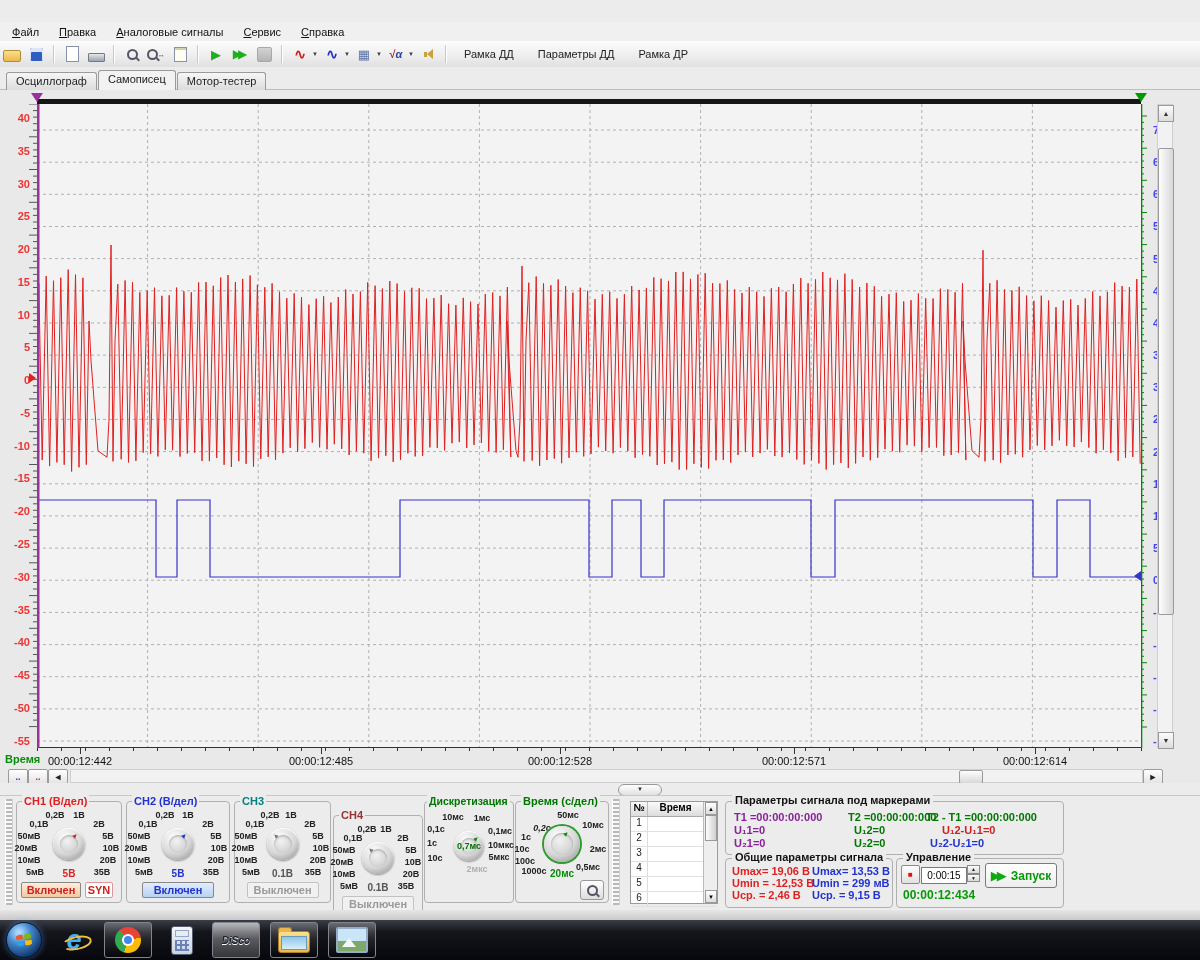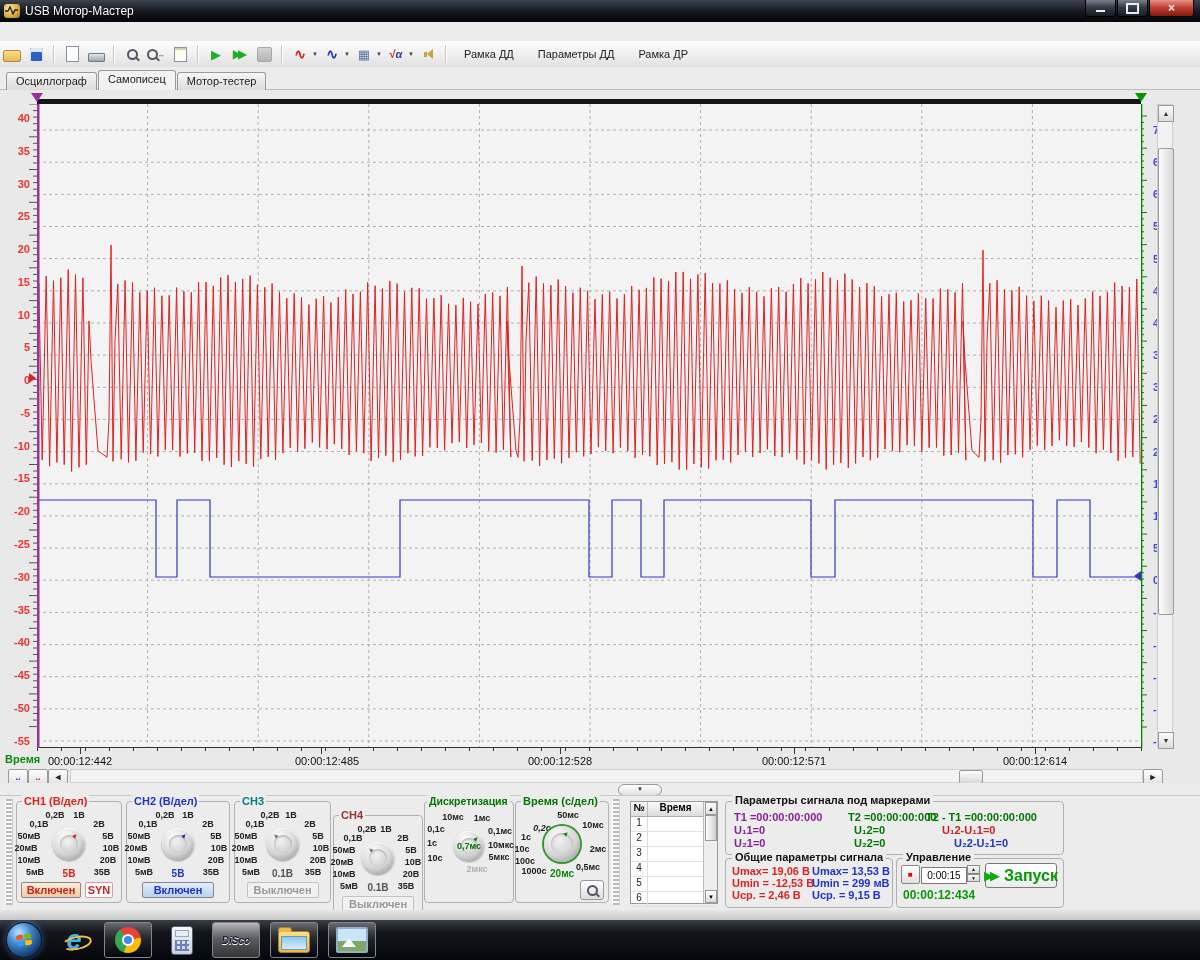--- a/index.html
+++ b/index.html
@@ -126,21 +126,21 @@
   .sum-b{color:#2233cc;}
   .stop-btn{position:absolute;width:17px;height:17px;background:linear-gradient(#fff,#e0e0e0);border:1px solid #8a8a8a;border-radius:2px;
     display:flex;align-items:center;justify-content:center;color:#dd1111;font-size:8px;}
   .spinbox{position:absolute;width:46px;height:17px;background:#fff;border:1px solid #7a7a7a;font-size:10px;
     display:flex;align-items:center;justify-content:center;box-sizing:border-box;}
   .spinner{position:absolute;width:13px;height:17px;display:flex;flex-direction:column;}
   .spinner span{flex:1;background:linear-gradient(#fdfdfd,#d8d8d8);border:1px solid #8a8a8a;font-size:5px;display:flex;align-items:center;justify-content:center;color:#222;}
   .run-btn{position:absolute;height:25px;background:linear-gradient(#fff,#ededed);border:1px solid #7a7a7a;border-radius:3px;
     display:flex;align-items:center;justify-content:center;gap:4px;box-sizing:border-box;}
   .run-ffwd{color:#0faa0f;font-size:13px;letter-spacing:-4px;padding-right:4px;}
-  .run-txt{color:#079a07;font-weight:bold;font-size:16px;}
+  .run-txt{color:#079a07;font-weight:bold;font-size:12px;}
   .elapsed{position:absolute;color:#079a07;font-weight:bold;font-size:12px;}
   .win-bottom{position:absolute;left:0;top:910px;width:1200px;height:10px;background:linear-gradient(#e6e6e6,#c9c9c9);}
   
   .taskbar{position:absolute;left:0;top:920px;width:1200px;height:40px;
     background:linear-gradient(#3a3d46,#15161c 30%,#07080c);display:flex;align-items:center;}
   .orb{width:34px;height:34px;border-radius:50%;margin:0 12px 0 6px;position:relative;
     background:radial-gradient(circle at 35% 28%,#a8d8ff 0 6%,#4488cc 35%,#123a6e 75%,#081c38);
     border:1px solid #0a1a30;box-shadow:0 0 6px rgba(90,160,255,.5);display:flex;align-items:center;justify-content:center;}
   .tb-btn{width:46px;height:34px;border:1px solid #80858f;border-radius:3px;margin-right:10px;
     background:linear-gradient(rgba(255,255,255,.28),rgba(255,255,255,.08) 48%,rgba(0,0,0,.25));
@@ -177,38 +177,28 @@
   .spk-w{color:#f0f0f0;font-size:9px;letter-spacing:-1px;}
   .clock{text-align:right;line-height:13px;}
   .show-desktop{width:10px;height:40px;border-left:1px solid #666;background:linear-gradient(90deg,#20242c,#34394a);margin-left:6px;}
   u{text-decoration:underline;}
 </style>
 </head>
 <body>
 
 <div class="screen">
 
-  <div class="titlebar">
-    <span class="app-ico">
-      <svg width="13" height="9" viewBox="0 0 13 9">
-          <polyline points="0,5 3,5 5,1 8,8 10,4 13,4" fill="none" stroke="#222" stroke-width="1.4"></polyline>
-        </svg>
-    </span>
-    <span class="title-text">USB Мотор-Мастер</span>
-    <span class="winbtns">
-      <span class="wbtn">
-          <span class="minbar"></span>
-        </span>
-      <span class="wbtn">
-          <span class="maxbox"></span>
-        </span>
-      <span class="wbtn close">×</span>
-    </span>
-  </div>
-
+
+  <div class="menubar" id="menubar">
+      <span class="menu-item"><u>Ф</u>айл</span>
+      <span class="menu-item"><u>П</u>равка</span>
+      <span class="menu-item"><u>А</u>налоговые сигналы</span>
+      <span class="menu-item"><u>С</u>ервис</span>
+      <span class="menu-item"><u>С</u>правка</span>
+    </div>
 
   <div class="toolbar">
     <span class="ti">
         <span class="i-folder" style="width:16px;height:10px;background:linear-gradient(#fbe08a,#ecb84e);border:1px solid #b08a3a;border-radius:2px;position:relative;margin-top:4px;"></span>
       </span>
     <span class="ti">
         <span style="width:13px;height:13px;background:#2f5fc0;border-radius:2px;display:block;box-shadow:inset 0 3px 0 1px #dce6f8;"></span>
       </span>
     <span class="tsep"></span>
     <span class="ti">
@@ -341,21 +331,21 @@
 
     <div class="vsb">
       <span class="sbtn" style="top:0;">▲</span>
       <span class="vthumb"></span>
       <span class="sbtn" style="top:627px;">▼</span>
     </div>
 
     <div class="timerow">
       <span class="time-axis-name">Время</span>
       <span id="time-ticks"><span class="ttick" style="left: 37px; height: 3px;"></span><span class="ttick" style="left: 61px; height: 3px;"></span><span class="ttick" style="left: 85px; height: 3px;"></span><span class="ttick" style="left: 109px; height: 3px;"></span><span class="ttick" style="left: 133px; height: 3px;"></span><span class="ttick" style="left: 157px; height: 3px;"></span><span class="ttick" style="left: 181px; height: 3px;"></span><span class="ttick" style="left: 205px; height: 3px;"></span><span class="ttick" style="left: 229px; height: 3px;"></span><span class="ttick" style="left: 253px; height: 3px;"></span><span class="ttick" style="left: 277px; height: 3px;"></span><span class="ttick" style="left: 301px; height: 3px;"></span><span class="ttick" style="left: 325px; height: 3px;"></span><span class="ttick" style="left: 349px; height: 3px;"></span><span class="ttick" style="left: 373px; height: 3px;"></span><span class="ttick" style="left: 397px; height: 3px;"></span><span class="ttick" style="left: 421px; height: 3px;"></span><span class="ttick" style="left: 445px; height: 3px;"></span><span class="ttick" style="left: 469px; height: 3px;"></span><span class="ttick" style="left: 493px; height: 3px;"></span><span class="ttick" style="left: 517px; height: 3px;"></span><span class="ttick" style="left: 541px; height: 3px;"></span><span class="ttick" style="left: 565px; height: 3px;"></span><span class="ttick" style="left: 589px; height: 3px;"></span><span class="ttick" style="left: 613px; height: 3px;"></span><span class="ttick" style="left: 637px; height: 3px;"></span><span class="ttick" style="left: 661px; height: 3px;"></span><span class="ttick" style="left: 685px; height: 3px;"></span><span class="ttick" style="left: 709px; height: 3px;"></span><span class="ttick" style="left: 733px; height: 3px;"></span><span class="ttick" style="left: 757px; height: 3px;"></span><span class="ttick" style="left: 781px; height: 3px;"></span><span class="ttick" style="left: 805px; height: 3px;"></span><span class="ttick" style="left: 829px; height: 3px;"></span><span class="ttick" style="left: 853px; height: 3px;"></span><span class="ttick" style="left: 877px; height: 3px;"></span><span class="ttick" style="left: 901px; height: 3px;"></span><span class="ttick" style="left: 925px; height: 3px;"></span><span class="ttick" style="left: 949px; height: 3px;"></span><span class="ttick" style="left: 973px; height: 3px;"></span><span class="ttick" style="left: 997px; height: 3px;"></span><span class="ttick" style="left: 1021px; height: 3px;"></span><span class="ttick" style="left: 1045px; height: 3px;"></span><span class="ttick" style="left: 1069px; height: 3px;"></span><span class="ttick" style="left: 1093px; height: 3px;"></span><span class="ttick" style="left: 1117px; height: 3px;"></span><span class="ttick" style="left: 1141px; height: 3px;"></span><span class="ttick" style="left: 80px; height: 6px;"></span><span class="ttick" style="left: 321px; height: 6px;"></span><span class="ttick" style="left: 560px; height: 6px;"></span><span class="ttick" style="left: 794px; height: 6px;"></span><span class="ttick" style="left: 1035px; height: 6px;"></span></span>
-      <span id="time-labels"><span class="tlabel" style="left: 80px;">00:00:12:442</span><span class="tlabel" style="left: 321px; margin-left: 6px;">00:00:12:485</span><span class="tlabel" style="left: 560px;">00:00:12:528</span><span class="tlabel" style="left: 794px;">00:00:12:571</span><span class="tlabel" style="left: 1035px;">00:00:12:614</span></span>
+      <span id="time-labels"><span class="tlabel" style="left: 80px;">00:00:12:442</span><span class="tlabel" style="left: 321px;">00:00:12:485</span><span class="tlabel" style="left: 560px;">00:00:12:528</span><span class="tlabel" style="left: 794px;">00:00:12:571</span><span class="tlabel" style="left: 1035px;">00:00:12:614</span></span>
     </div>
 
     <div class="btnrow">
       <span class="mini-btn" style="left:8px;color:#2233cc;">..</span>
       <span class="mini-btn" style="left:28px;color:#cc2222;">..</span>
       <span class="mini-btn" style="left:48px;color:#222;">◄</span>
       <span class="hsb-track">
         <span class="hthumb"></span>
       </span>
       <span class="mini-btn" style="left:1143px;color:#222;">►</span>
@@ -411,21 +401,21 @@
     <div class="fbox" style="left:725px;top:5px;width:337px;height:52px;">
       <span class="legend">Параметры сигнала под маркерами</span>
       <span class="mline mk-c1" style="left:8px;top:9px;">T1 =00:00:00:000</span>
       <span class="mline mk-c1" style="left:8px;top:22px;">U₁1=0</span>
       <span class="mline mk-c1" style="left:8px;top:35px;">U₂1=0</span>
       <span class="mline mk-c2" style="left:122px;top:9px;">T2 =00:00:00:000</span>
       <span class="mline mk-c2" style="left:128px;top:22px;">U₁2=0</span>
       <span class="mline mk-c2" style="left:128px;top:35px;">U₂2=0</span>
       <span class="mline mk-d0" style="left:200px;top:9px;">T2 - T1 =00:00:00:000</span>
       <span class="mline mk-d1" style="left:216px;top:22px;">U₁2-U₁1=0</span>
-      <span class="mline mk-d2" style="left:228px;top:35px;">U₂2-U₂1=0</span>
+      <span class="mline mk-d2" style="left:204px;top:35px;">U₂2-U₂1=0</span>
     </div>
 
     <div class="fbox" style="left:725px;top:62px;width:166px;height:48px;">
       <span class="legend">Общие параметры сигнала</span>
       <span class="mline sum-r" style="left:6px;top:6px;">Umax= 19,06 В</span>
       <span class="mline sum-r" style="left:6px;top:18px;">Umin = -12,53 В</span>
       <span class="mline sum-r" style="left:6px;top:30px;">Uср. =  2,46 В</span>
       <span class="mline sum-b" style="left:86px;top:6px;">Umax= 13,53 В</span>
       <span class="mline sum-b" style="left:86px;top:18px;">Umin = 299 мВ</span>
       <span class="mline sum-b" style="left:86px;top:30px;">Uср. =  9,15 В</span>

